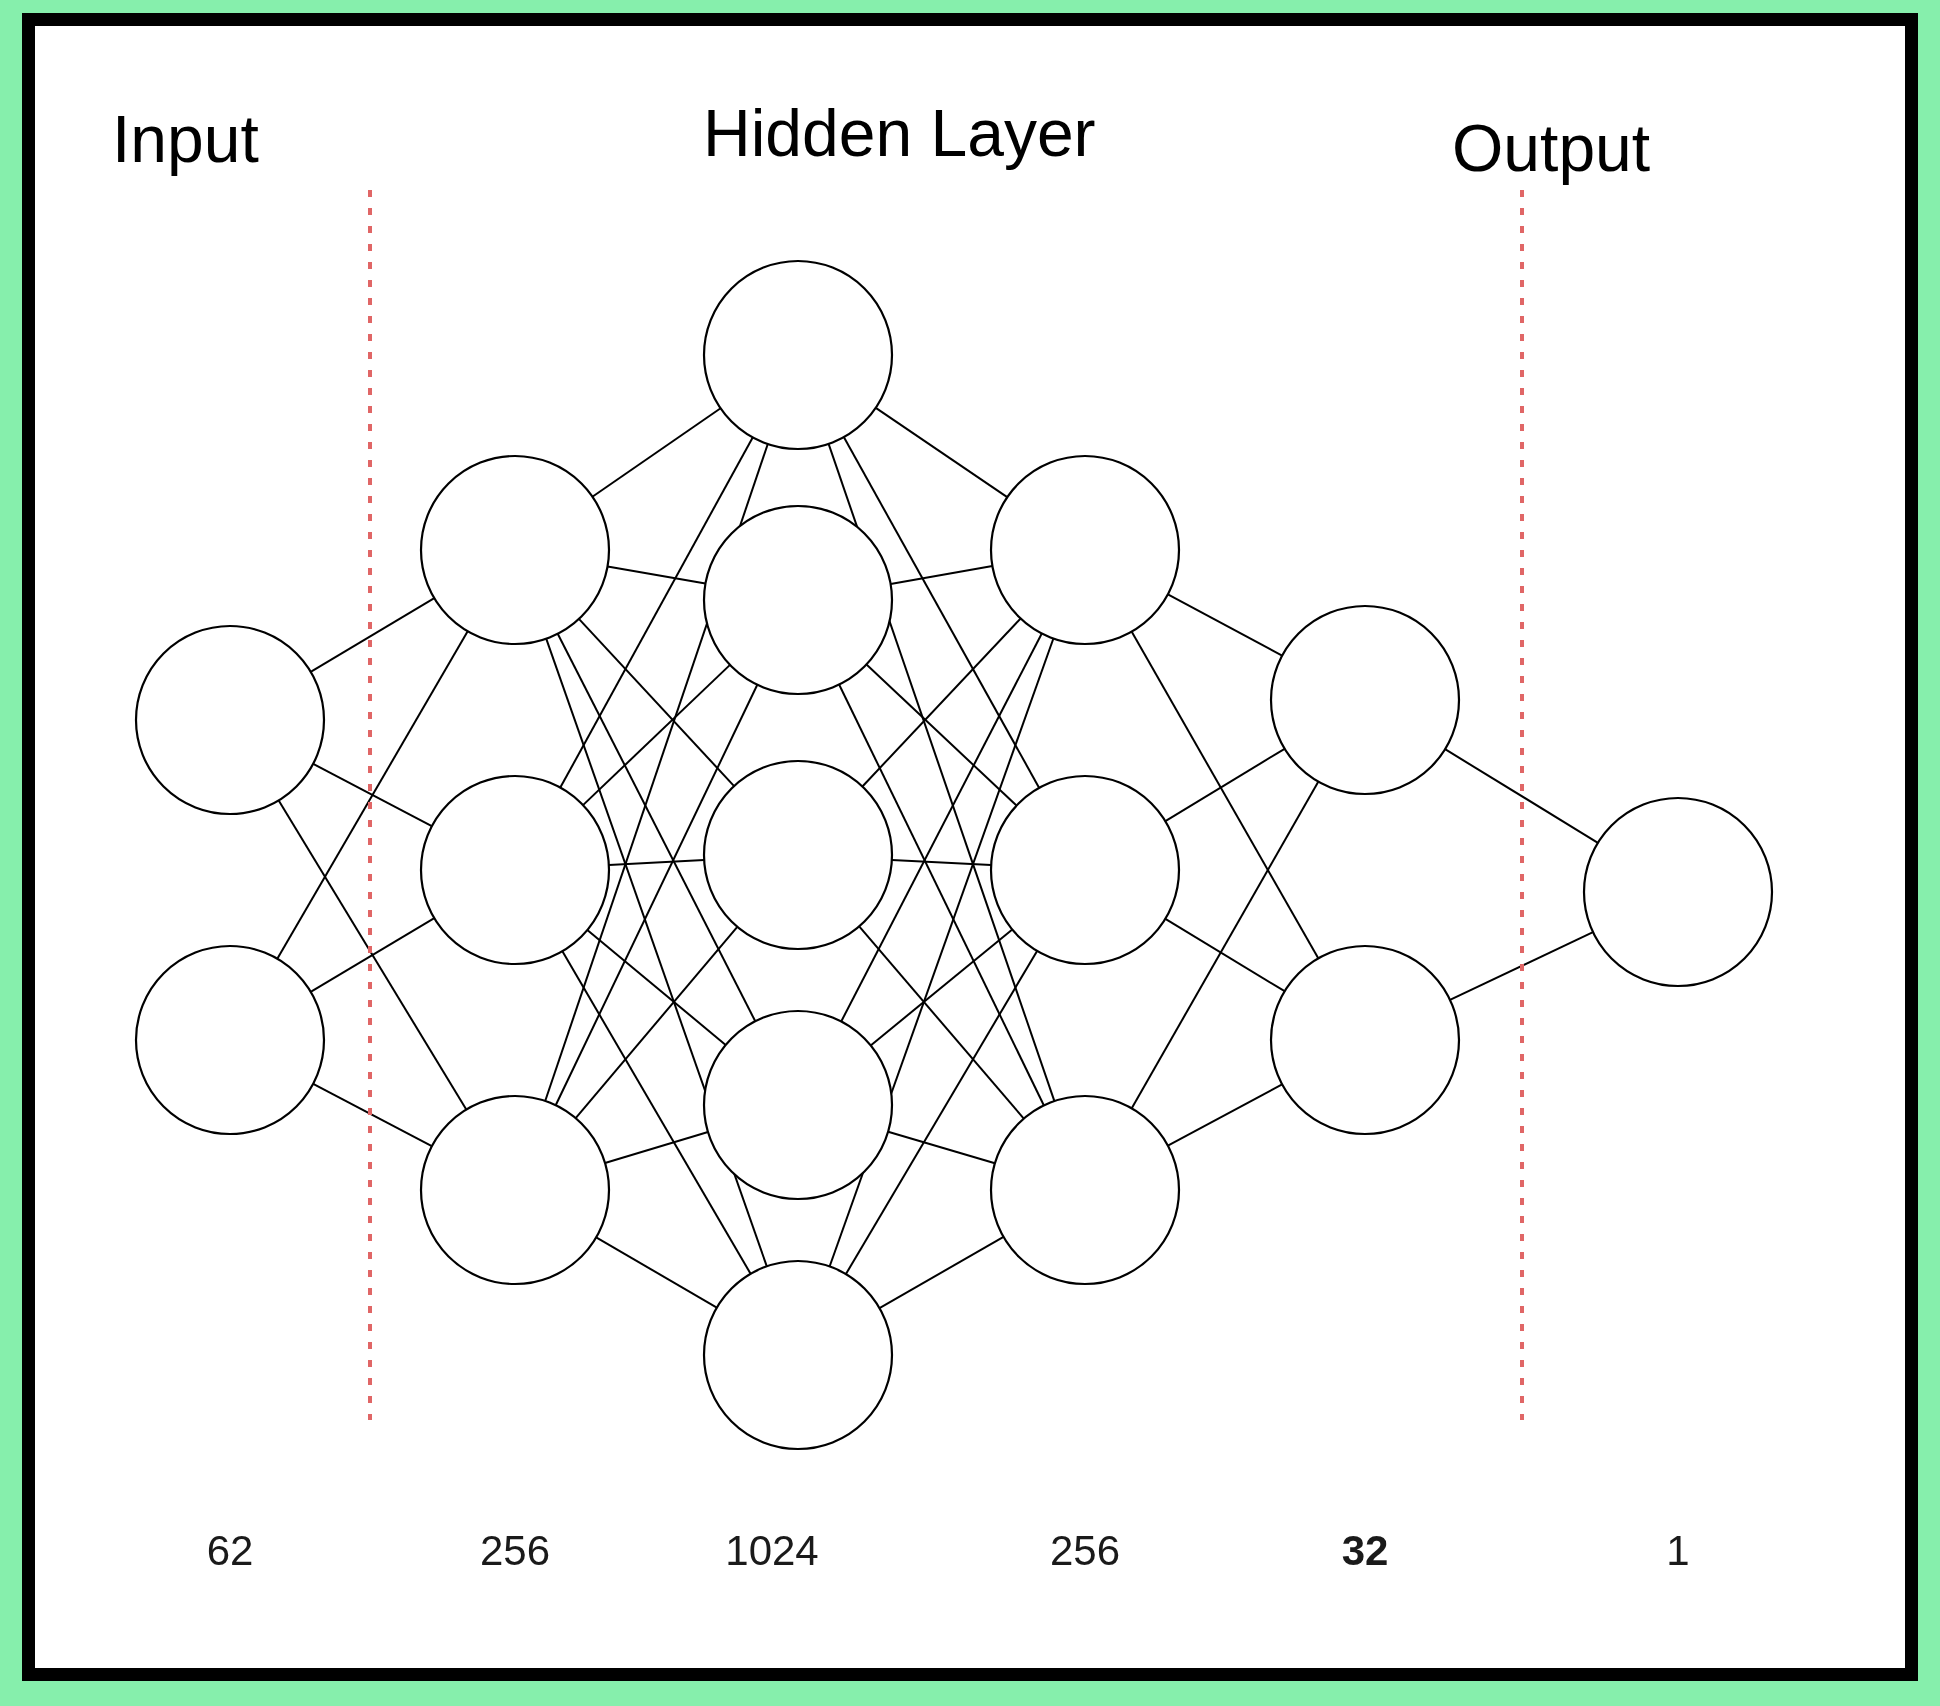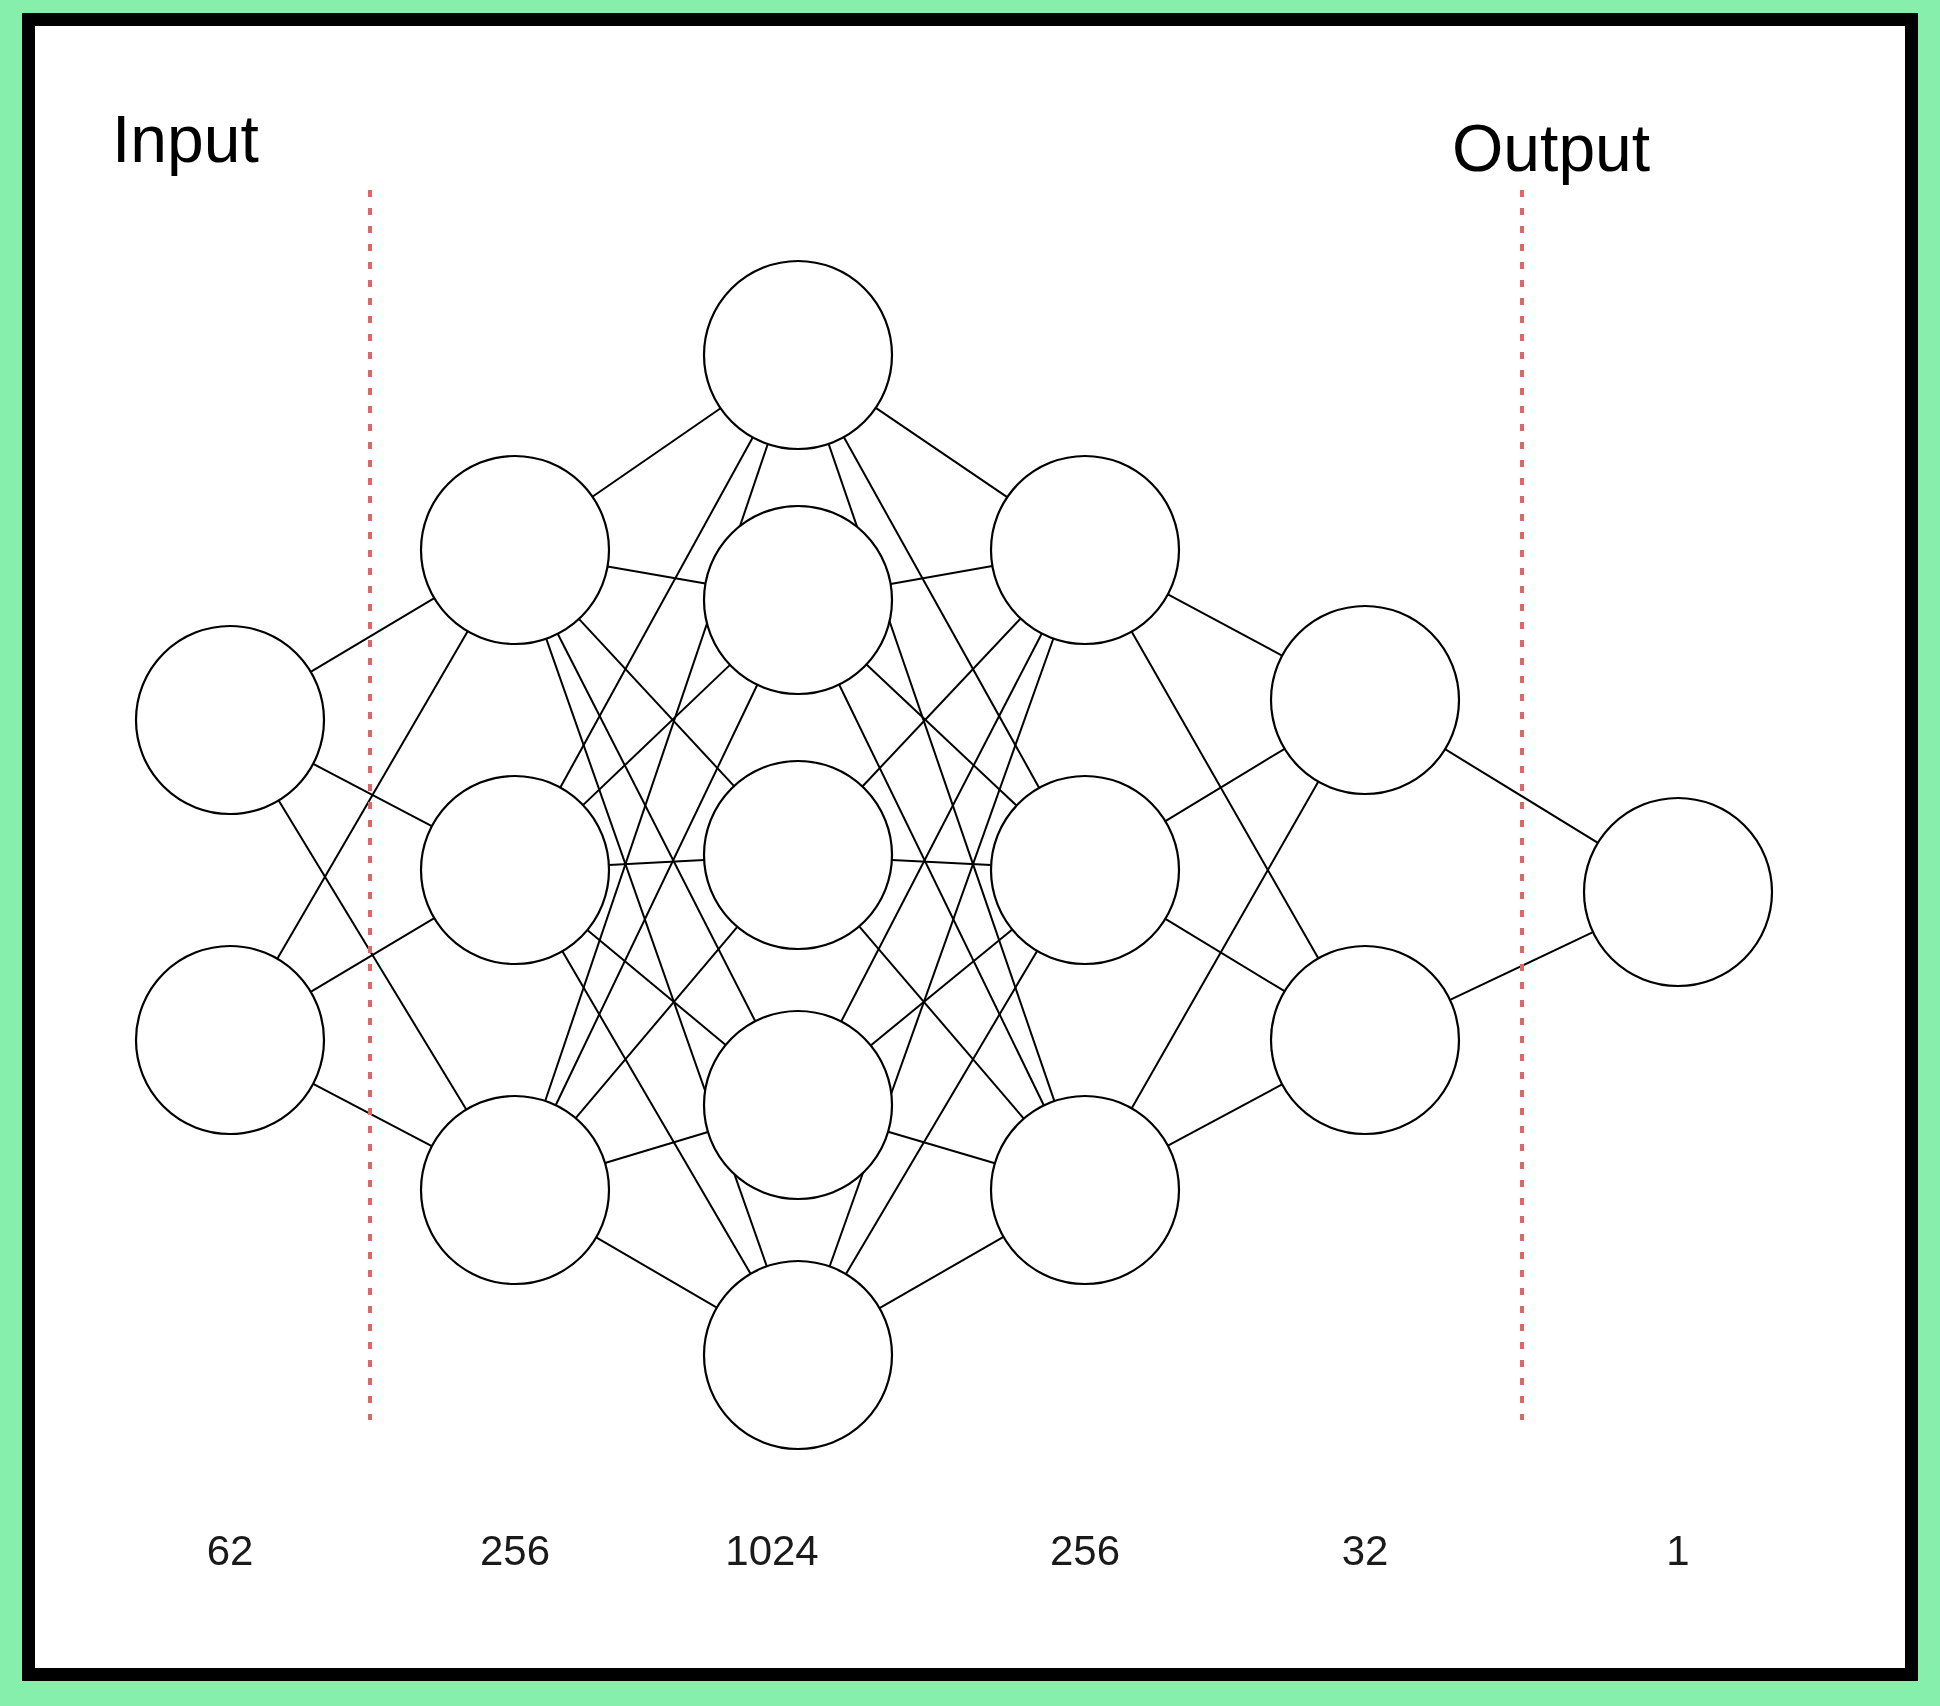--- a/index.html
+++ b/index.html
@@ -144,24 +144,25 @@
           <circle cx="1678" cy="892" r="94" fill="#ffffff" stroke="#000000" stroke-width="2.2"></circle>
         </g>
       <g id="dividers">
           <line x1="370" y1="190" x2="370" y2="1420" stroke="#e06666" stroke-width="4" stroke-dasharray="7 11" stroke-linecap="butt"></line>
           <line x1="1522" y1="190" x2="1522" y2="1420" stroke="#e06666" stroke-width="4" stroke-dasharray="7 11" stroke-linecap="butt"></line>
         </g>
     </svg>
   </div>
 
   <div class="col-header" id="hdr-input">Input</div>
+  <div class="col-header" id="hdr-hidden">Hidden Layer</div>
   <div class="col-header" id="hdr-output">Output</div>
 
   <div id="size-labels">
       <div class="size-label" style="left: 130px;">62</div>
       <div class="size-label" style="left: 415px;">256</div>
       <div class="size-label" style="left: 672px;">1024</div>
       <div class="size-label" style="left: 985px;">256</div>
-      <div class="size-label" style="left: 1265px;">32</div>
+      <div class="size-label" style="left: 1265px; font-weight: bold;">32</div>
       <div class="size-label" style="left: 1578px;">1</div>
     </div>
 
 </div>
 
 </body></html>

